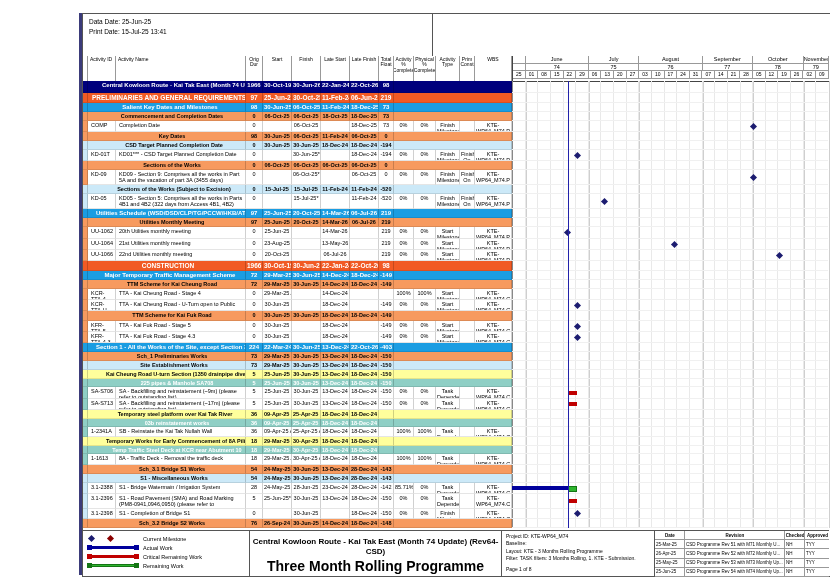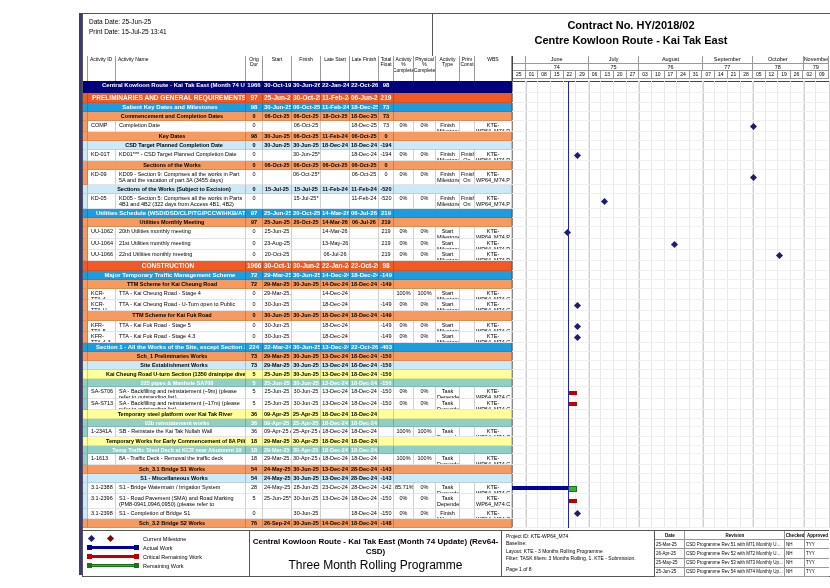--- a/index.html
+++ b/index.html
@@ -66,21 +66,21 @@
   .sw .dmd{width:5px;height:5px;transform:rotate(45deg);background:#1C1C70;margin-left:2px;}
   .sw .dmd2{background:#8B0000;margin-left:14px;}
   .sw .cap{width:5px;height:5px;}
   .sw .ln{height:3px;flex:1;}
   .sw.actual .cap,.sw.actual .ln{background:#00009C;}
   .sw.critical .cap,.sw.critical .ln{background:#C00000;}
   .sw.remaining .cap{background:#157515;}
   .sw.remaining .ln{background:#2FB52F;border-top:1px solid #157515;border-bottom:1px solid #157515;height:1px;}
   .ftitle{width:252px;border-right:1px solid #555;box-sizing:border-box;text-align:center;padding-top:6px;}
   .ftitle .f1{font-weight:bold;font-size:8px;line-height:1.3;}
-  .ftitle .f2{font-weight:normal;font-size:12px;}
+  .ftitle .f2{font-weight:bold;font-size:14px;}
   .finfo{width:153px;border-right:1px solid #555;box-sizing:border-box;padding:2px 0 0 4px;}
   .finfo div{font-size:5px;line-height:1.45;white-space:nowrap;overflow:hidden;}
   .finfo .pg{margin-top:4px;}
   .revtbl{flex:1;box-sizing:border-box;font-size:4.5px;}
   .revtbl .rrow{display:flex;border-bottom:1px solid #999;height:8.2px;align-items:center;}
   .revtbl .rrow.rhdr{font-weight:bold;justify-content:center;}
   .rc{box-sizing:border-box;border-right:1px solid #999;padding-left:1px;overflow:hidden;white-space:nowrap;height:100%;display:flex;align-items:center;}
   .rc.d{width:30px}.rc.r{width:100px}.rc.c{width:20px}.rc.a{width:24px;border-right:none}
   .rrow.rhdr .rc{justify-content:center;}
 </style>
@@ -88,24 +88,20 @@
 <body>
 
 <div class="leftbar"></div>
 
 <div class="sheet">
 
   <div class="tophdr">
     <div class="datebox">
       <div>Data Date: 25-Jun-25</div>
       <div>Print Date: 15-Jul-25 13:41</div>
-    </div>
-    <div class="titlebox">
-      <div class="t1">Contract No. HY/2018/02</div>
-      <div class="t2">Centre Kowloon Route - Kai Tak East</div>
     </div>
   </div>
 
   <div class="colhdr">
       <div class="hcell c-band"></div>
       <div class="hcell c-id">Activity ID</div>
       <div class="hcell c-name">Activity Name</div>
       <div class="hcell c-dur">Orig Dur</div>
       <div class="hcell c-start">Start</div>
       <div class="hcell c-finish">Finish</div>

